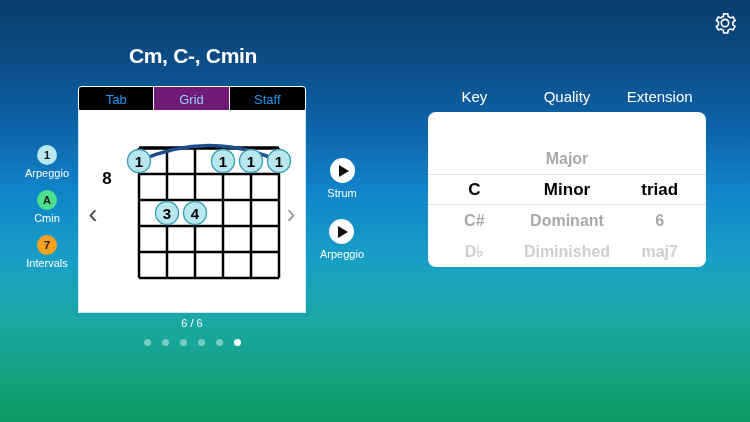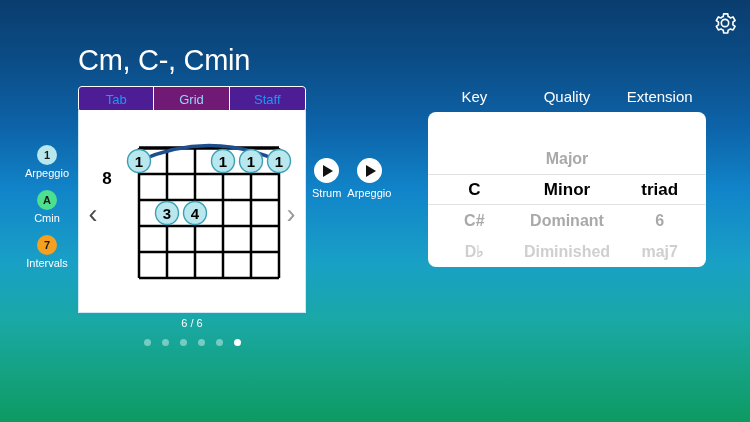--- a/index.html
+++ b/index.html
@@ -23,44 +23,44 @@
   #gear-btn {
     position: absolute; top: 8px; right: 10px;
     width: 30px; height: 30px;
     display: flex; align-items: center; justify-content: center;
     cursor: pointer;
   }
 
   
   #page-title {
     position: absolute; top: 44px; left: 78px; width: 230px;
-    text-align: left;
+    text-align: center;
     color: #ffffff;
-    font-size: 29px;
-    font-weight: normal;
+    font-size: 21px;
+    font-weight: bold;
     letter-spacing: -0.3px;
     white-space: nowrap;
   }
 
   
   #segmented {
     position: absolute; top: 86px; left: 78px;
     width: 228px; height: 26px;
     display: flex;
     border: 1px solid #ffffff;
     border-radius: 4px;
     overflow: hidden;
     background: #ffffff;
   }
   .seg {
     flex: 1 1 33.33%;
     display: flex; align-items: center; justify-content: center;
     font-size: 13px;
     color: #2196f3;
-    background: #4c1d95;
+    background: #000000;
     border-right: 1px solid #ffffff;
     cursor: pointer;
   }
   .seg:last-child { border-right: none; }
   .seg.active { background: #701a75; color: #8fd6fa; }
 
   
   #chord-card {
     position: absolute; top: 110px; left: 78px;
     width: 228px; height: 203px;
@@ -114,22 +114,22 @@
     display: flex; align-items: center; justify-content: center;
     font-size: 11px; font-weight: bold; color: #1b1b1b;
     margin-bottom: 2px;
   }
   .mode-label { color: #ffffff; font-size: 11px; }
 
   
   #play-rail {
     position: absolute; top: 158px; left: 312px;
     width: 60px;
-    display: flex; flex-direction: row; align-items: center;
-    gap: 6px;
+    display: flex; flex-direction: column; align-items: center;
+    gap: 20px;
   }
   .play-item { display: flex; flex-direction: column; align-items: center; cursor: pointer; }
   .play-circle {
     width: 25px; height: 25px; border-radius: 50%;
     background: #ffffff;
     display: flex; align-items: center; justify-content: center;
     margin-bottom: 4px;
   }
   .play-tri {
     width: 0; height: 0;

